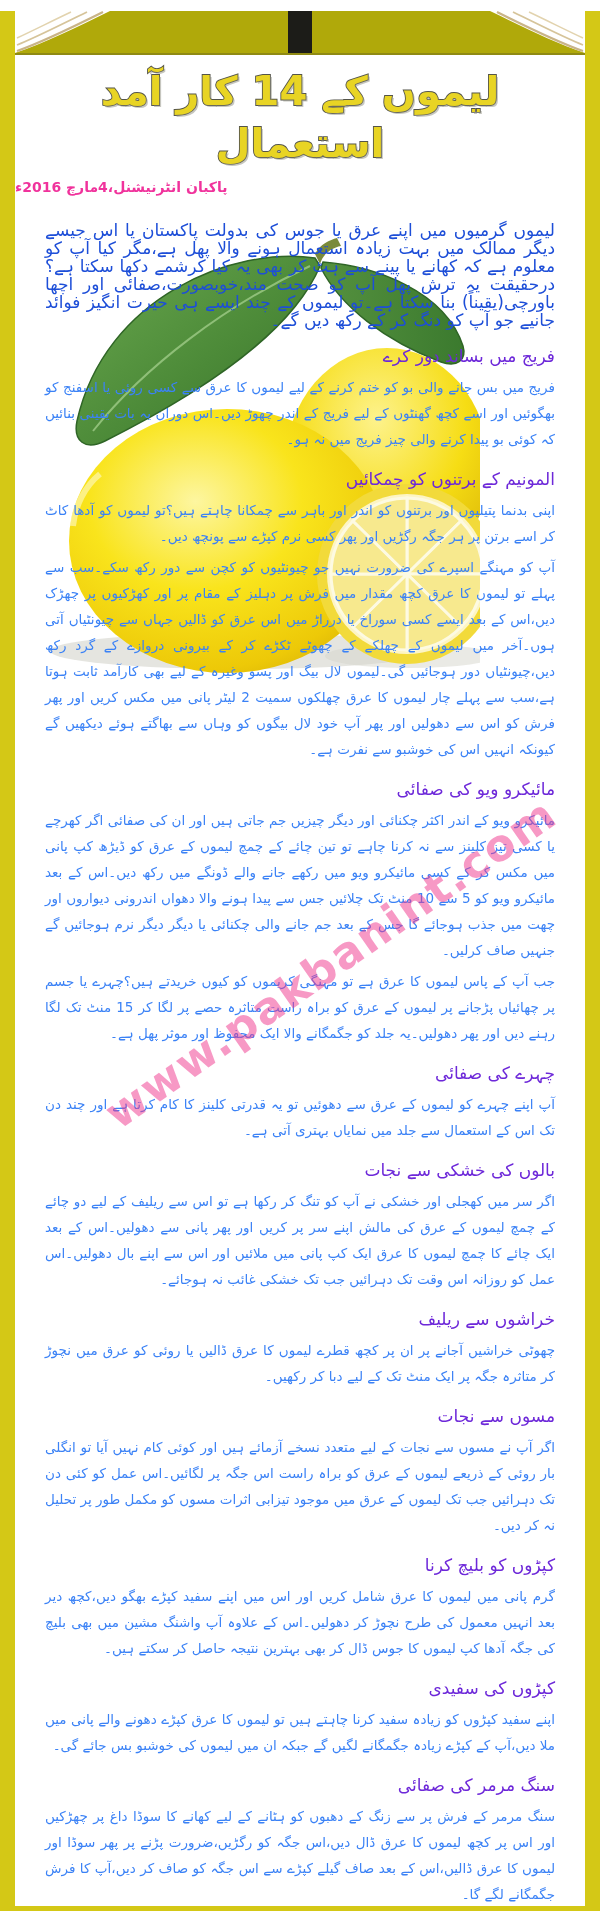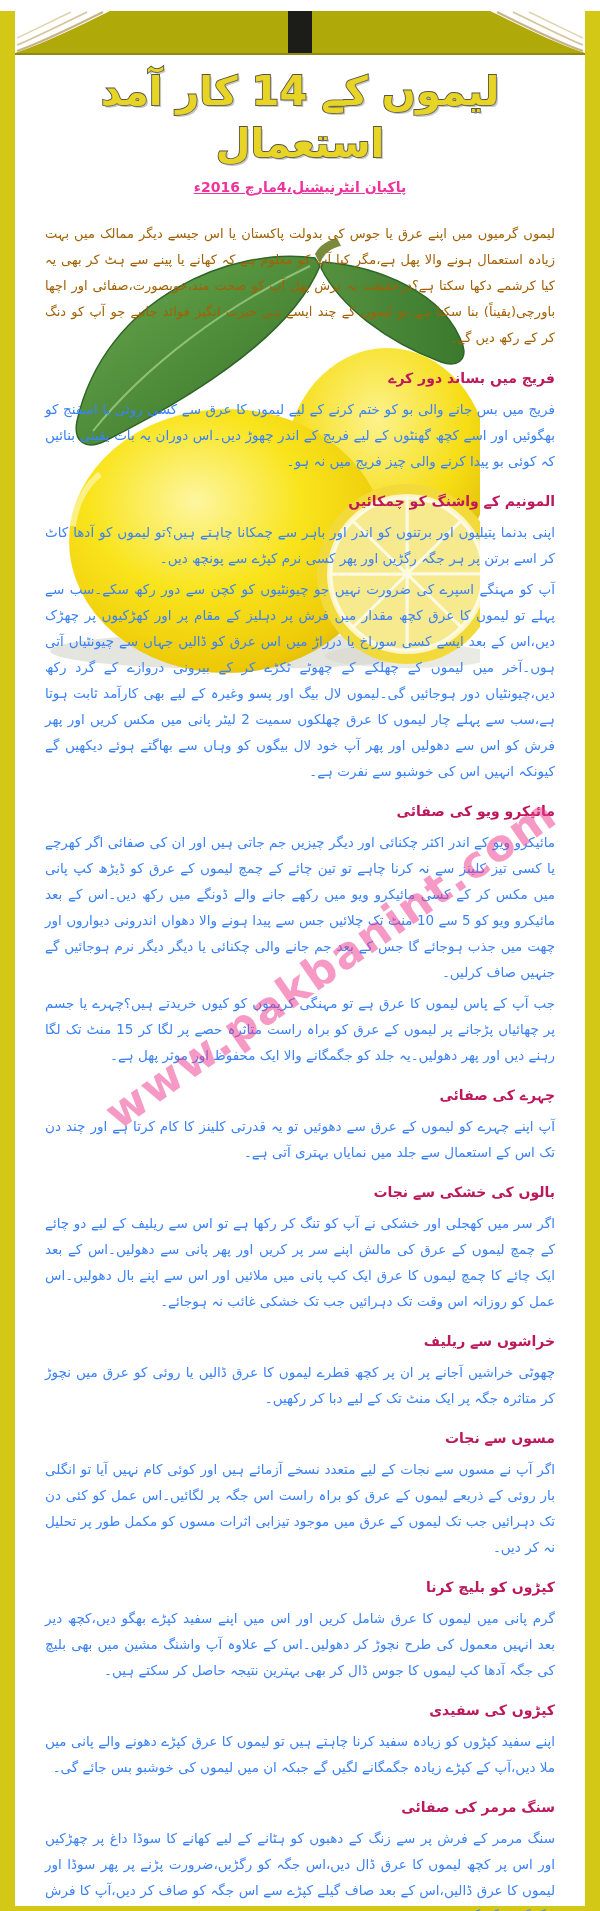--- a/index.html
+++ b/index.html
@@ -28,42 +28,41 @@
     font-size:40px;line-height:52px;font-weight:bold;
     direction:rtl;
     color:#e8d424;
     -webkit-text-stroke:1.8px #54544a;
     paint-order:stroke fill;
     text-shadow:2px 2px 0 rgba(130,130,115,.45);
     letter-spacing:1px;
   }
   .byline{
     margin-top:10px;
-    text-align:center;
+    text-align:left;
     direction:rtl;
     font-size:14px;font-weight:bold;
     color:#f0339c;
-    text-decoration:underline;
   }
   .content{
     position:relative;
     direction:rtl;
     padding:0 30px 0 30px;
   }
   .intro{
     position:relative;z-index:1;
     margin:26px 0 0;
-    font-size:13px;line-height:26px;color:#a16207;
+    font-size:17px;line-height:18px;color:#1d4ed8;
     text-align:justify;text-align-last:right;
   }
   .sec{position:relative;z-index:1;}
   .sec-h{
     margin:14px 0 0;
-    font-size:14px;line-height:26px;font-weight:bold;
-    color:#be185d;
+    font-size:17px;line-height:26px;font-weight:normal;
+    color:#6d28d9;
     text-align:right;
   }
   .sec-p{
     margin:5px 0 0;
     font-size:13.5px;line-height:26px;color:#3b82f6;
     text-align:justify;text-align-last:right;
   }
   .lemon-art{
     position:absolute;left:0px;top:225px;width:465px;height:440px;
     z-index:0;pointer-events:none;
@@ -170,21 +169,21 @@
     <div class="content">
 
       <p class="intro">لیموں گرمیوں میں اپنے عرق یا جوس کی بدولت پاکستان یا اس جیسے دیگر ممالک میں بہت زیادہ استعمال ہونے والا پھل ہے،مگر کیا آپ کو معلوم ہے کہ کھانے یا پینے سے ہٹ کر بھی یہ کیا کرشمے دکھا سکتا ہے؟درحقیقت یہ ترش پھل آپ کو صحت مند،خوبصورت،صفائی اور اچھا باورچی(یقیناً) بنا سکتا ہے۔تو لیموں کے چند ایسے ہی حیرت انگیز فوائد جانیے جو آپ کو دنگ کر کے رکھ دیں گے۔</p>
 
       <section class="sec">
         <h2 class="sec-h">فریج میں بساند دور کرے</h2>
         <p class="sec-p">فریج میں بس جانے والی بو کو ختم کرنے کے لیے لیموں کا عرق سے کسی روئی یا اسفنج کو بھگوئیں اور اسے کچھ گھنٹوں کے لیے فریج کے اندر چھوڑ دیں۔اس دوران یہ بات یقینی بنائیں کہ کوئی بو پیدا کرنے والی چیز فریج میں نہ ہو۔</p>
       </section>
 
       <section class="sec">
-        <h2 class="sec-h">المونیم کے واشنگ کو چمکائیں</h2>
+        <h2 class="sec-h">المونیم کے برتنوں کو چمکائیں</h2>
         <p class="sec-p">اپنی بدنما پتیلیوں اور برتنوں کو اندر اور باہر سے چمکانا چاہتے ہیں؟تو لیموں کو آدھا کاٹ کر اسے برتن پر ہر جگہ رگڑیں اور پھر کسی نرم کپڑے سے پونچھ دیں۔</p>
       </section>
 
       <section class="sec">
         <p class="sec-p">آپ کو مہنگے اسپرے کی ضرورت نہیں جو چیونٹیوں کو کچن سے دور رکھ سکے۔سب سے پہلے تو لیموں کا عرق کچھ مقدار میں فرش پر دہلیز کے مقام پر اور کھڑکیوں پر چھڑک دیں،اس کے بعد ایسے کسی سوراخ یا درراڑ میں اس عرق کو ڈالیں جہاں سے چیونٹیاں آتی ہوں۔آخر میں لیموں کے چھلکے کے چھوٹے ٹکڑے کر کے بیرونی دروازے کے گرد رکھ دیں،چیونٹیاں دور ہوجائیں گی۔لیموں لال بیگ اور پسو وغیرہ کے لیے بھی کارآمد ثابت ہوتا ہے،سب سے پہلے چار لیموں کا عرق چھلکوں سمیت 2 لیٹر پانی میں مکس کریں اور پھر فرش کو اس سے دھولیں اور پھر آپ خود لال بیگوں کو وہاں سے بھاگتے ہوئے دیکھیں گے کیونکہ انہیں اس کی خوشبو سے نفرت ہے۔</p>
       </section>
 
       <section class="sec">
         <h2 class="sec-h">مائیکرو ویو کی صفائی</h2>
         <p class="sec-p">مائیکرو ویو کے اندر اکثر چکنائی اور دیگر چیزیں جم جاتی ہیں اور ان کی صفائی اگر کھرچے یا کسی تیز کلینز سے نہ کرنا چاہے تو تین چائے کے چمچ لیموں کے عرق کو ڈیڑھ کپ پانی میں مکس کر کے کسی مائیکرو ویو میں رکھے جانے والے ڈونگے میں رکھ دیں۔اس کے بعد مائیکرو ویو کو 5 سے 10 منٹ تک چلائیں جس سے پیدا ہونے والا دھواں اندرونی دیواروں اور چھت میں جذب ہوجائے گا جس کے بعد جم جانے والی چکنائی یا دیگر دیگر نرم ہوجائیں گے جنہیں صاف کرلیں۔</p>

